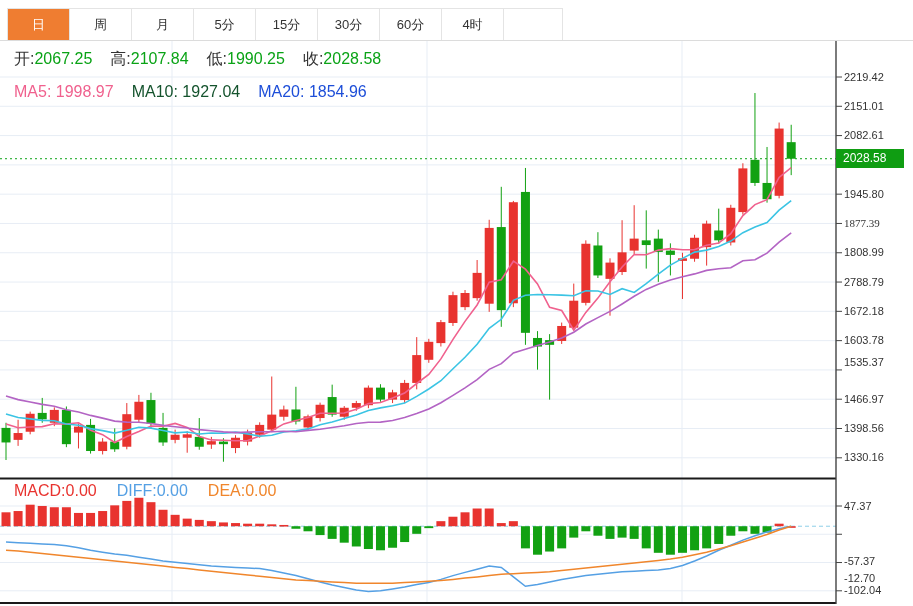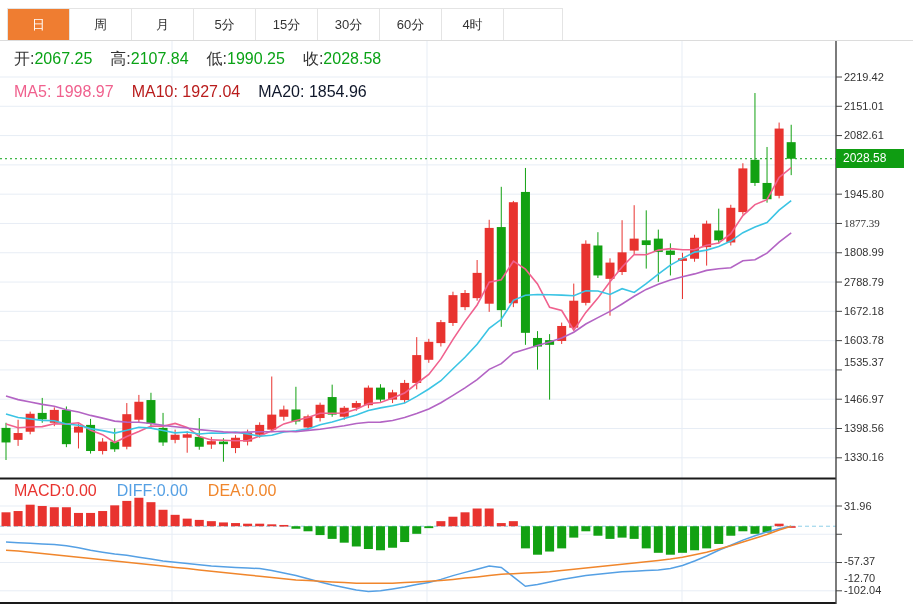--- a/index.html
+++ b/index.html
@@ -295,22 +295,22 @@
 
 <div class="legend-row legend-ohlc">
   <span><span class="lbl">开:</span><span class="val">2067.25</span></span>
   <span><span class="lbl">高:</span><span class="val">2107.84</span></span>
   <span><span class="lbl">低:</span><span class="val">1990.25</span></span>
   <span><span class="lbl">收:</span><span class="val">2028.58</span></span>
 </div>
 
 <div class="legend-row legend-ma">
   <span id="ma5" style="color: rgb(240, 97, 142);"><span>MA5:</span> <span>1998.97</span></span>
-  <span id="ma10" style="color: #b91c1c;"><span>MA10:</span> <span>1927.04</span></span>
-  <span id="ma20" style="color: #0f172a;"><span>MA20:</span> <span>1854.96</span></span>
+  <span id="ma10" style="color: #14532d;"><span>MA10:</span> <span>1927.04</span></span>
+  <span id="ma20" style="color: #1d4ed8;"><span>MA20:</span> <span>1854.96</span></span>
 </div>
 
 <div class="legend-row legend-macd">
   <span id="mcd0" style="color: rgb(232, 51, 47);"><span>MACD:</span><span>0.00</span></span>
   <span id="mcd1" style="color: rgb(85, 160, 228);"><span>DIFF:</span><span>0.00</span></span>
   <span id="mcd2" style="color: rgb(240, 134, 44);"><span>DEA:</span><span>0.00</span></span>
 </div>
 
 <div id="labels">
     <div class="axis-label" style="top: 70.5px;">2219.42</div>
@@ -320,18 +320,18 @@
     <div class="axis-label" style="top: 187.67px;">1945.80</div>
     <div class="axis-label" style="top: 216.965px; font-family: Liberation Serif, serif;">1877.39</div>
     <div class="axis-label" style="top: 246.255px;">1808.99</div>
     <div class="axis-label" style="top: 275.549px;">2788.79</div>
     <div class="axis-label" style="top: 304.84px;">1672.18</div>
     <div class="axis-label" style="top: 334.13px;">1603.78</div>
     <div class="axis-label" style="top: 356px;">1535.37</div>
     <div class="axis-label" style="top: 392.715px;">1466.97</div>
     <div class="axis-label" style="top: 422.01px;">1398.56</div>
     <div class="axis-label" style="top: 451.3px;">1330.16</div>
-    <div class="axis-label" style="top: 499.5px;">31.96</div>
+    <div class="axis-label" style="top: 499.5px;">47.37</div>
     <div class="axis-label" style="top: 527.762px; margin-top: 44px;">-12.70</div>
     <div class="axis-label" style="top: 555px;">-57.37</div>
     <div class="axis-label" style="top: 584.3px;">-102.04</div>
   </div>
 <div class="badge" id="priceBadge" style="background: rgb(15, 157, 18); top: 149.222px;">2028.58</div>
 
 </body></html>

